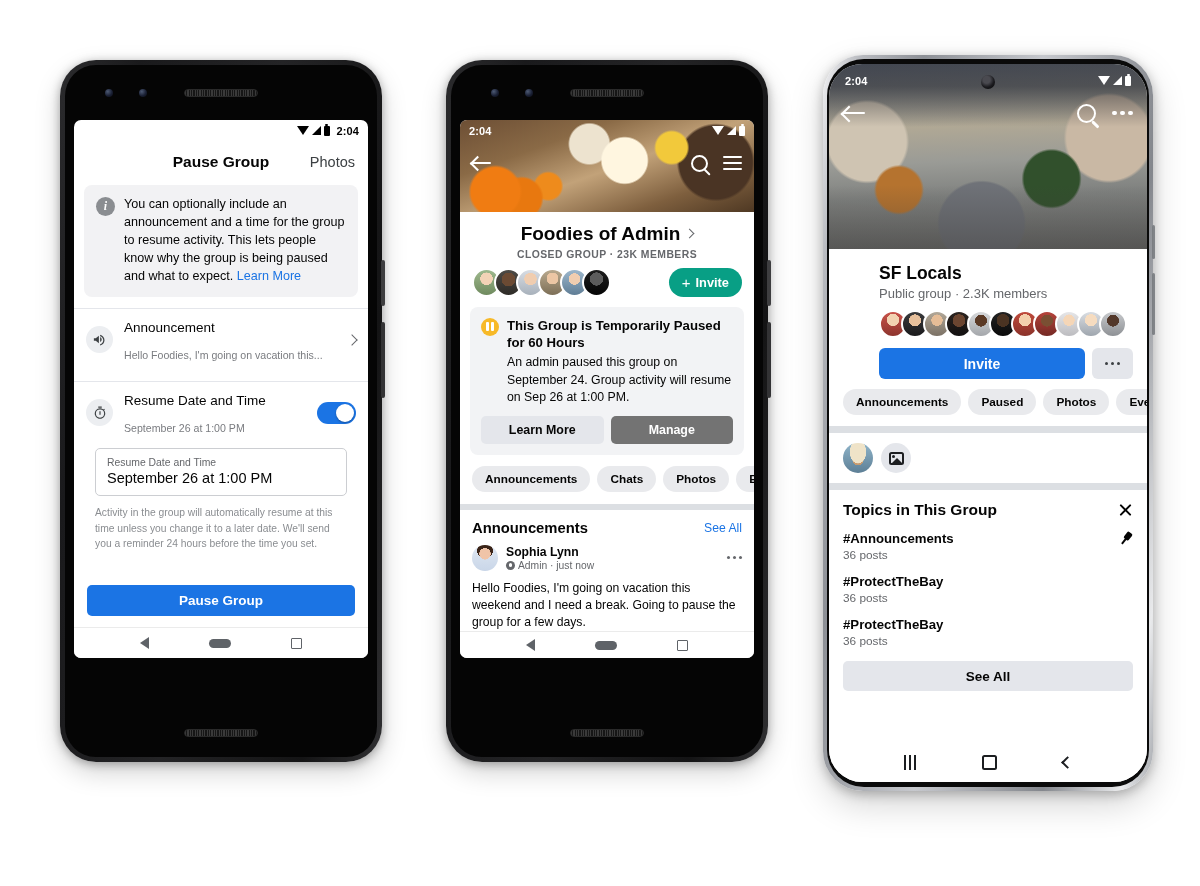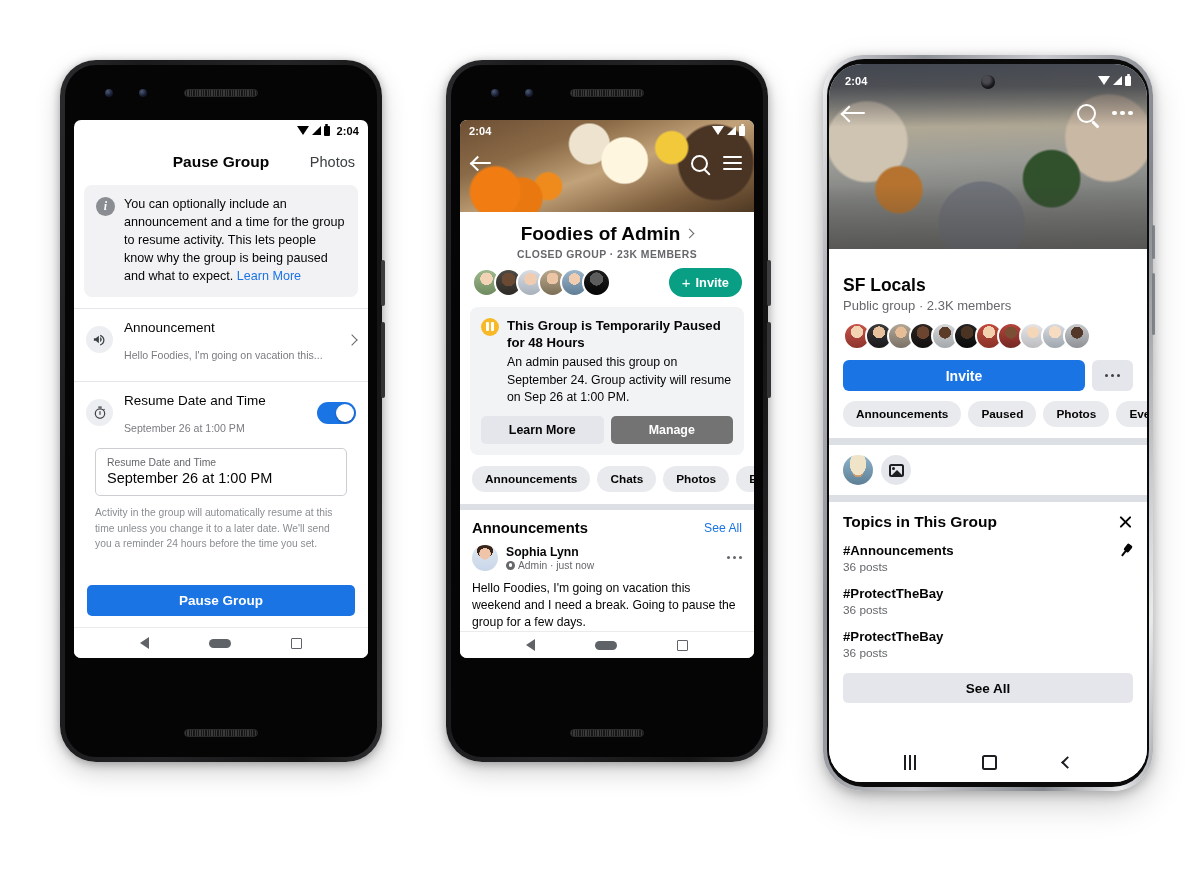--- a/index.html
+++ b/index.html
@@ -344,21 +344,21 @@
   .p3-topright { margin-left: auto; display: flex; align-items: center; gap: 16px; }
   .search-glass-lg {
     width: 19px; height: 19px; border: 2.4px solid #fff; border-radius: 50%; position: relative;
   }
   .search-glass-lg::after {
     content:''; position: absolute; right: -6px; bottom: -5px;
     width: 9px; height: 2.6px; background: #fff; border-radius: 2px; transform: rotate(45deg);
   }
   .dots-h-lg { display: flex; gap: 3.6px; }
   .dots-h-lg i { width: 4.6px; height: 4.6px; border-radius: 50%; background: #fff; display:block; }
-  .p3-info { background: #fff; padding: 26px 14px 0; }
+  .p3-info { background: #fff; padding: 14px 14px 0; margin-left: 36px; }
   .p3-name { font-size: 17.5px; font-weight: 700; color: #050505; }
   .p3-sub { font-size: 13px; color: #65676b; margin-top: 2px; }
   .p3-facepile { display: flex; margin-top: 9px; }
   .p3-face {
     width: 28px; height: 28px; border-radius: 50%; border: 2px solid #fff;
     margin-left: -6px;
   }
   .p3-face:first-child { margin-left: 0; }
   .p3-actions { display: flex; gap: 7px; margin-top: 10px; }
   .p3-invite {
@@ -595,21 +595,21 @@
               </div>
               <div class="invite-btn">
                 <span class="plus-sign">+</span>
                 <span>Invite</span>
               </div>
             </div>
 
             <div class="p2-paused">
               <div class="paused-head">
                 <span class="pause-badge"></span>
-                <span class="paused-title">This Group is Temporarily Paused for 48 Hours</span>
+                <span class="paused-title">This Group is Temporarily Paused for 60 Hours</span>
               </div>
               <div class="paused-desc">An admin paused this group on September 24. Group activity will resume on Sep 26 at 1:00 PM.</div>
               <div class="paused-actions">
                 <span class="pill-btn pill-grey">Learn More</span>
                 <span class="pill-btn pill-blue">Manage</span>
               </div>
             </div>
 
             <div class="chips-row">
               <span class="chip">Announcements</span>

